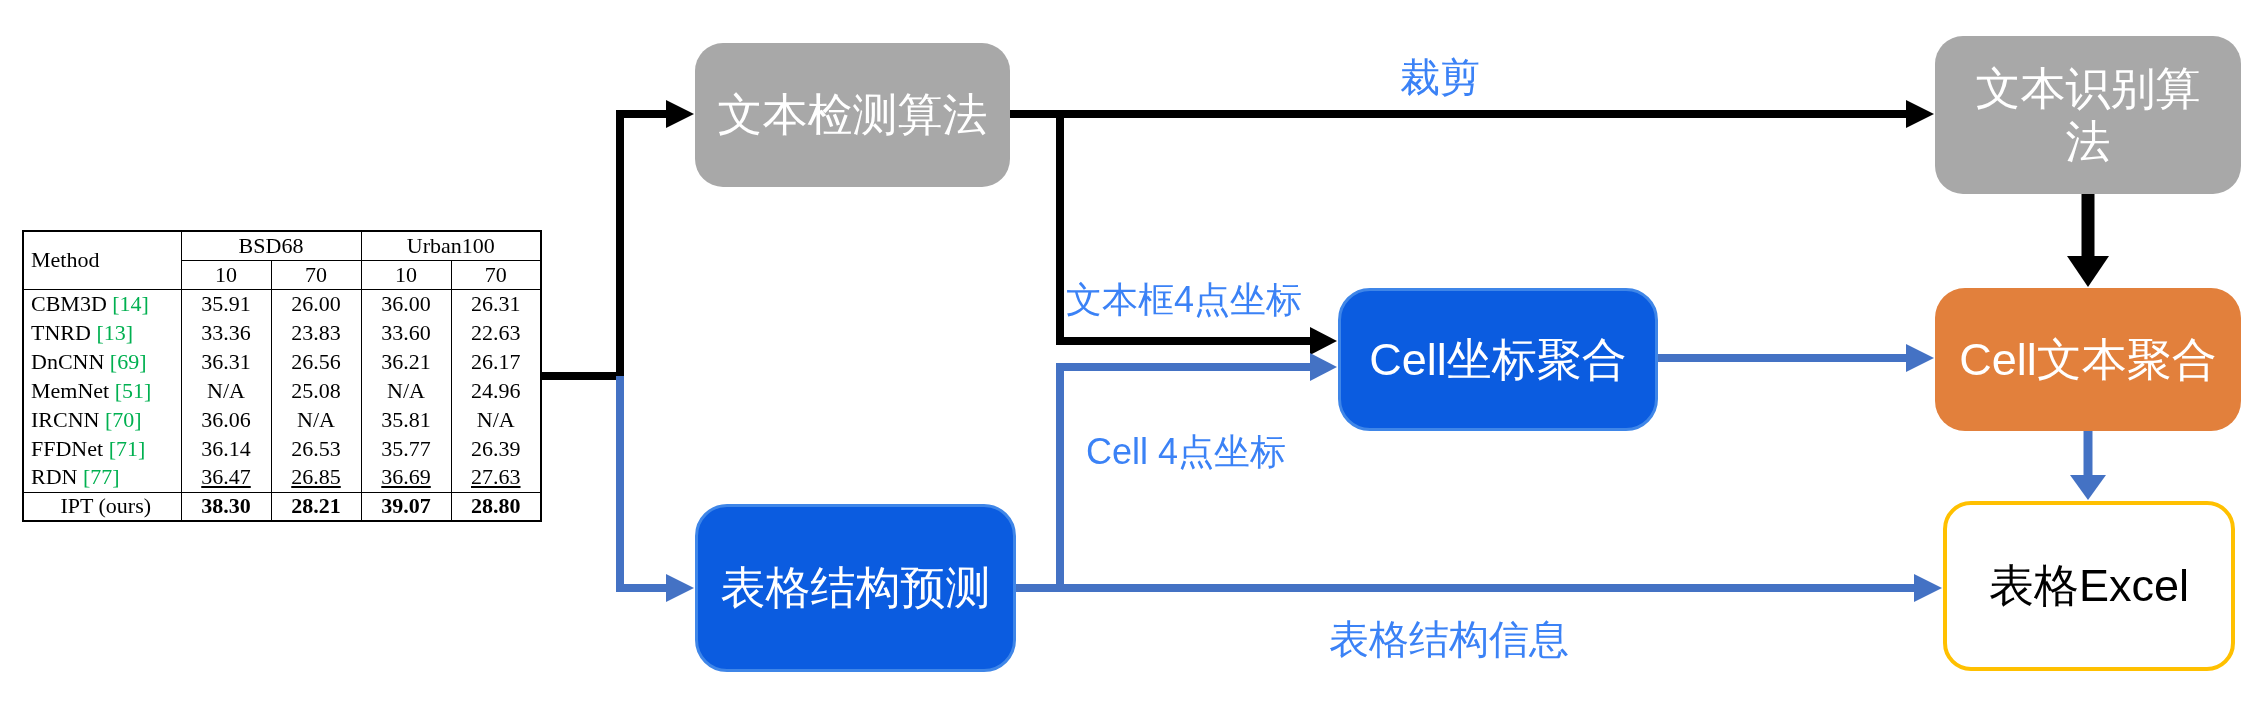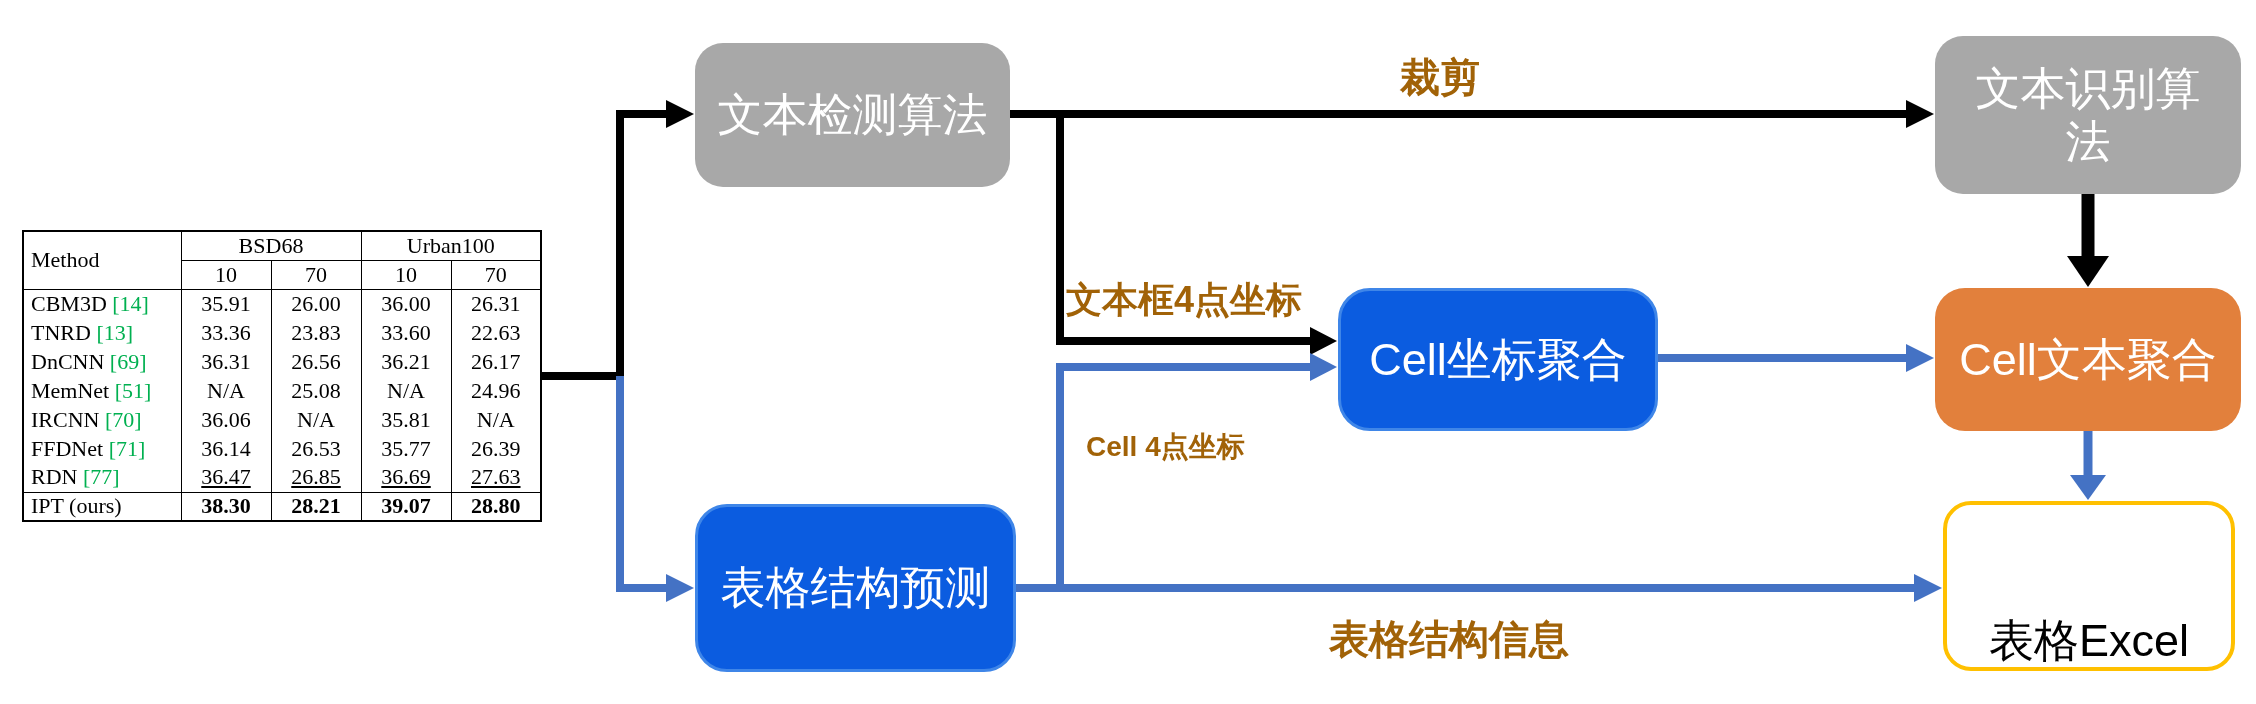--- a/index.html
+++ b/index.html
@@ -9,39 +9,39 @@
   svg.connectors { position: absolute; left: 0; top: 0; z-index: 1; }
 
   .node {
     position: absolute; z-index: 2;
     display: flex; align-items: center; justify-content: center;
     text-align: center; font-size: 45px; color: #ffffff; line-height: 1.18;
   }
   .node-gray   { background: #a8a8a8; border-radius: 28px; }
   .node-blue   { background: #0b5ce0; border: 3px solid #3f86e8; border-radius: 32px; }
   .node-orange { background: #e2803c; border-radius: 30px; }
-  .node-excel  { background: #ffffff; border: 4px solid #ffc000; border-radius: 28px; color: #000000; align-items: flex-end; }
-
-  .edge-label { position: absolute; z-index: 3; color: #a16207; white-space: nowrap; font-size: 38px; font-weight: bold; }
+  .node-excel  { background: #ffffff; border: 4px solid #ffc000; border-radius: 28px; color: #000000; }
+
+  .edge-label { position: absolute; z-index: 3; color: #3b82f6; white-space: nowrap; font-size: 38px; }
 
   .paper-table {
     position: absolute; left: 22px; top: 230px; z-index: 2;
     border-collapse: collapse; table-layout: fixed; width: 518px;
     font-family: "Liberation Serif", "DejaVu Serif", serif; font-size: 22px;
     color: #000000; background: #ffffff; border: 2.5px solid #000000;
   }
   .paper-table th, .paper-table td {
     border-left: 1.5px solid #000000; text-align: center;
     font-weight: normal; height: 29px; padding: 0; overflow: hidden;
   }
   .paper-table .method-h, .paper-table td.method { text-align: left; padding-left: 7px; }
   .paper-table .method-h { border-bottom: 1.5px solid #000000; margin-top: 37px; }
   .paper-table th.group { border-bottom: 1.5px solid #000000; }
   .paper-table tr.subhead th { border-bottom: 1.5px solid #000000; }
-  .paper-table tr.row-bold td { border-top: 1.5px solid #000000; }
+  .paper-table tr.row-bold td { border-top: 1.5px solid #000000; text-align: center; }
   .paper-table tr.row-bold td:not(.method) { font-weight: bold; }
   .paper-table tr.row-underline td:not(.method) { text-decoration: underline; margin-left: 8px; }
   .cite { color: #00b050; }
 </style>
 </head>
 <body>
 
 <div class="canvas">
 
   <svg class="connectors" width="2256" height="704" viewBox="0 0 2256 704">
@@ -192,17 +192,17 @@
   </div>
 
   <div class="node node-excel" style="left:1943px; top:501px; width:292px; height:170px;">
     <span>表格Excel</span>
   </div>
 
   <div class="edge-label" style="left:1440px; top:50px; transform:translateX(-50%); font-size:40px;">裁剪</div>
 
   <div class="edge-label" style="left:1184px; top:276px; transform:translateX(-50%); font-size:36px;">文本框4点坐标</div>
 
-  <div class="edge-label" style="left:1086px; top:428px; font-size:28px;">Cell 4点坐标</div>
+  <div class="edge-label" style="left:1086px; top:428px; font-size:36px;">Cell 4点坐标</div>
 
   <div class="edge-label" style="left:1449px; top:612px; transform:translateX(-50%); font-size:40px;">表格结构信息</div>
 
 </div>
 
 </body></html>

